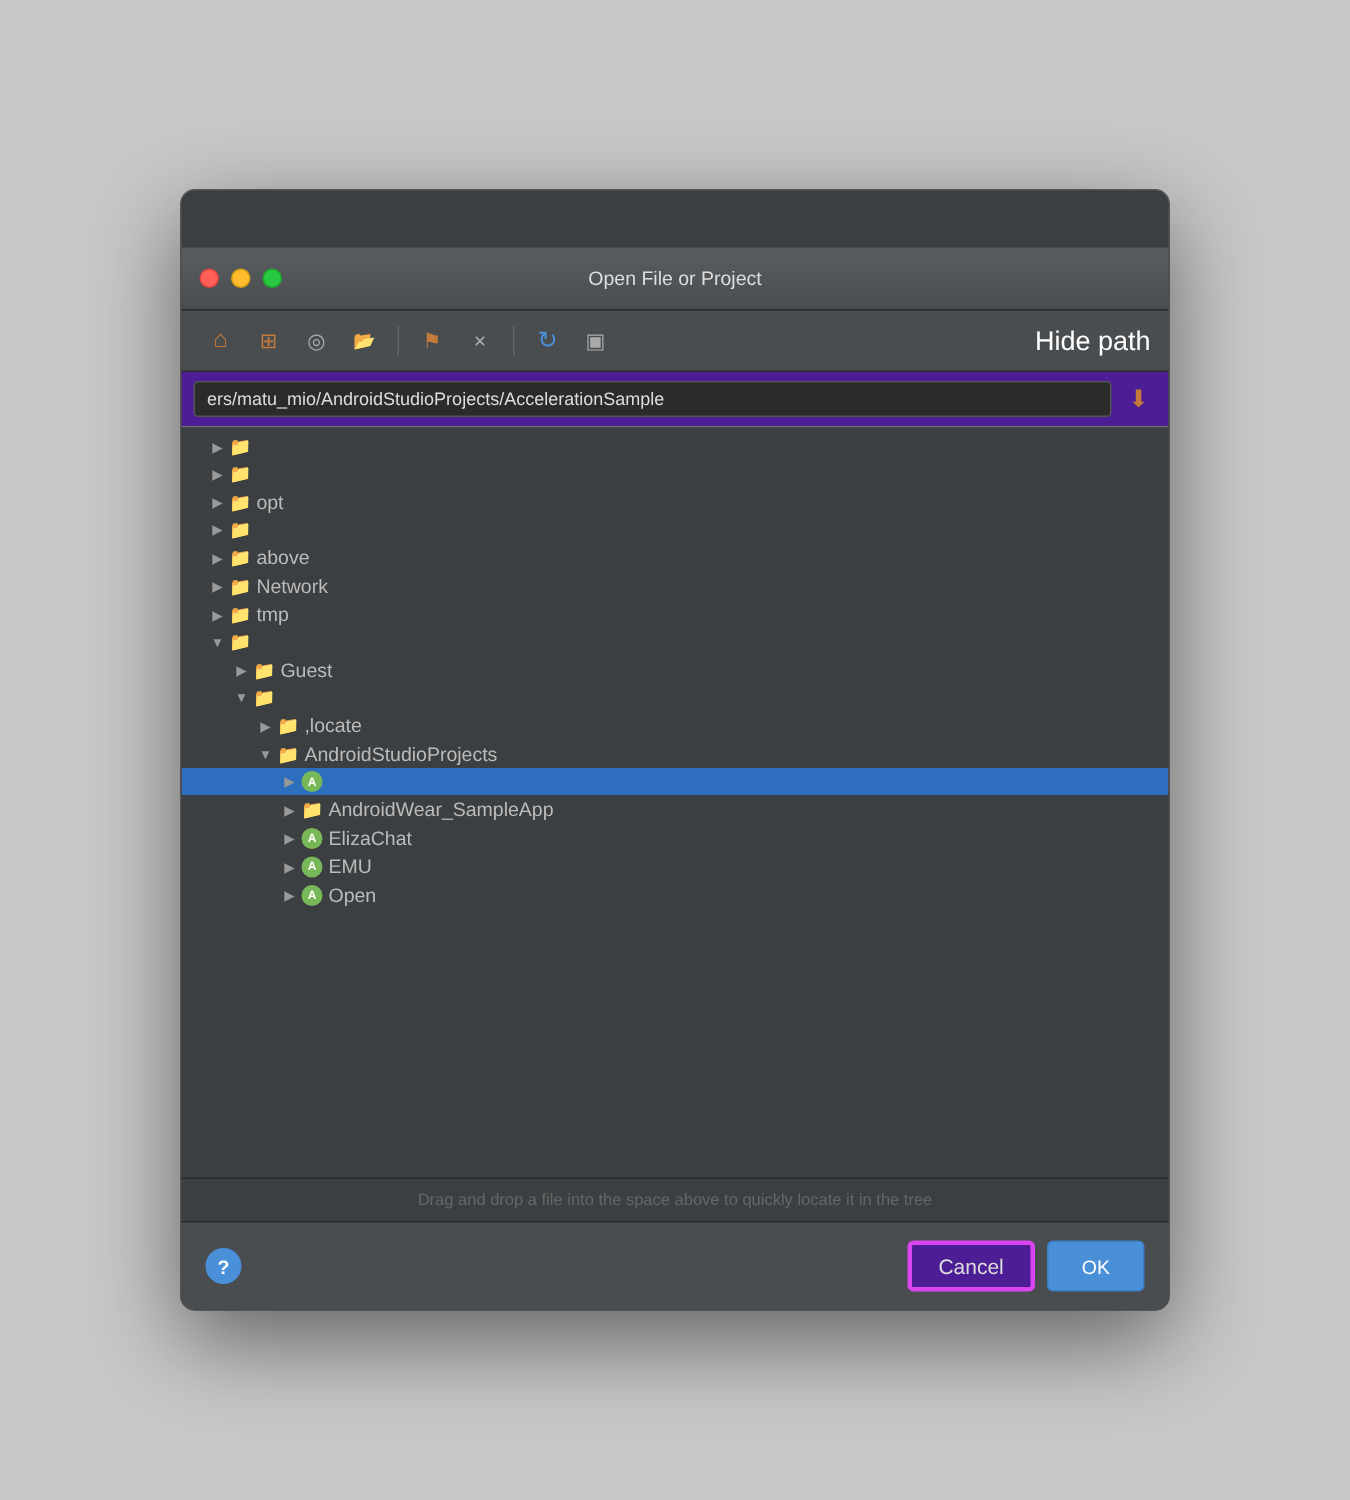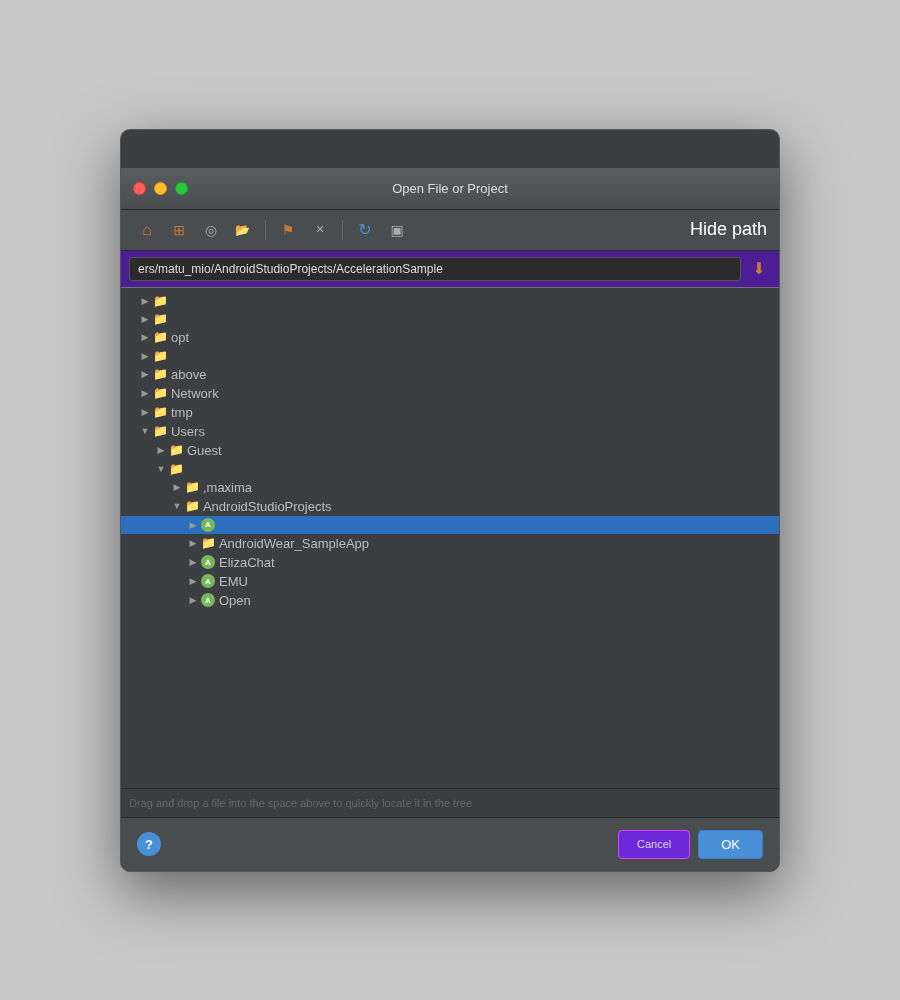--- a/index.html
+++ b/index.html
@@ -173,21 +173,21 @@
 
     .folder-normal { color: #c47a39; }
 
     .tree-label {
       flex: 1;
     }
 
     .drop-hint {
       color: #666;
       font-size: 11px;
-      text-align: left;
+      text-align: center;
       padding: 8px;
       border-top: 1px solid #2a2a2a;
       background: #3c3f41;
     }
 
     .dialog-footer {
       background: #4a4d50;
       padding: 12px 16px;
       display: flex;
       align-items: center;
@@ -209,26 +209,26 @@
       justify-content: center;
     }
 
     .footer-buttons {
       display: flex;
       gap: 8px;
       margin-left: auto;
     }
 
     .btn-cancel {
-      background: #6d28d9;
+      background: #4c1d95;
       color: #ddd;
-      border: 1px solid #d946ef;
+      border: 3px solid #d946ef;
       border-radius: 4px;
       padding: 6px 18px;
-      font-size: 11px;
+      font-size: 14px;
       cursor: pointer;
     }
 
     .btn-ok {
       background: #4a90d9;
       color: white;
       border: 1px solid #3a80c9;
       border-radius: 4px;
       padding: 6px 22px;
       font-size: 13px;
@@ -353,41 +353,40 @@
       <span class="tree-indent" style="width:16px;"></span>
       <span class="tree-arrow arrow-right"></span>
       <span class="tree-folder-icon fi" style="color:#aaa;">📁</span>
       <span class="tree-label">tmp</span>
     </div>
 
     <div class="tree-item">
       <span class="tree-indent" style="width:16px;"></span>
       <span class="tree-arrow arrow-down"></span>
       <span class="tree-folder-icon folder-normal fi">📁</span>
-      <span class="tree-label">Users</span>
     </div>
 
     <div class="tree-item">
       <span class="tree-indent" style="width:32px;"></span>
       <span class="tree-arrow arrow-right"></span>
       <span class="tree-folder-icon folder-normal fi">📁</span>
       <span class="tree-label">Guest</span>
     </div>
 
     <div class="tree-item">
       <span class="tree-indent" style="width:32px;"></span>
       <span class="tree-arrow arrow-down"></span>
       <span class="tree-folder-icon folder-normal fi">📁</span>
     </div>
 
     <div class="tree-item">
       <span class="tree-indent" style="width:48px;"></span>
       <span class="tree-arrow arrow-right"></span>
       <span class="tree-folder-icon folder-normal fi">📁</span>
-      <span class="tree-label">,maxima</span>
+      <span class="tree-label">,locate</span>
     </div>
 
     <div class="tree-item">
       <span class="tree-indent" style="width:48px;"></span>
       <span class="tree-arrow arrow-down"></span>
       <span class="tree-folder-icon folder-normal fi">📁</span>
       <span class="tree-label">AndroidStudioProjects</span>
     </div>
 
     <div class="tree-item selected">

